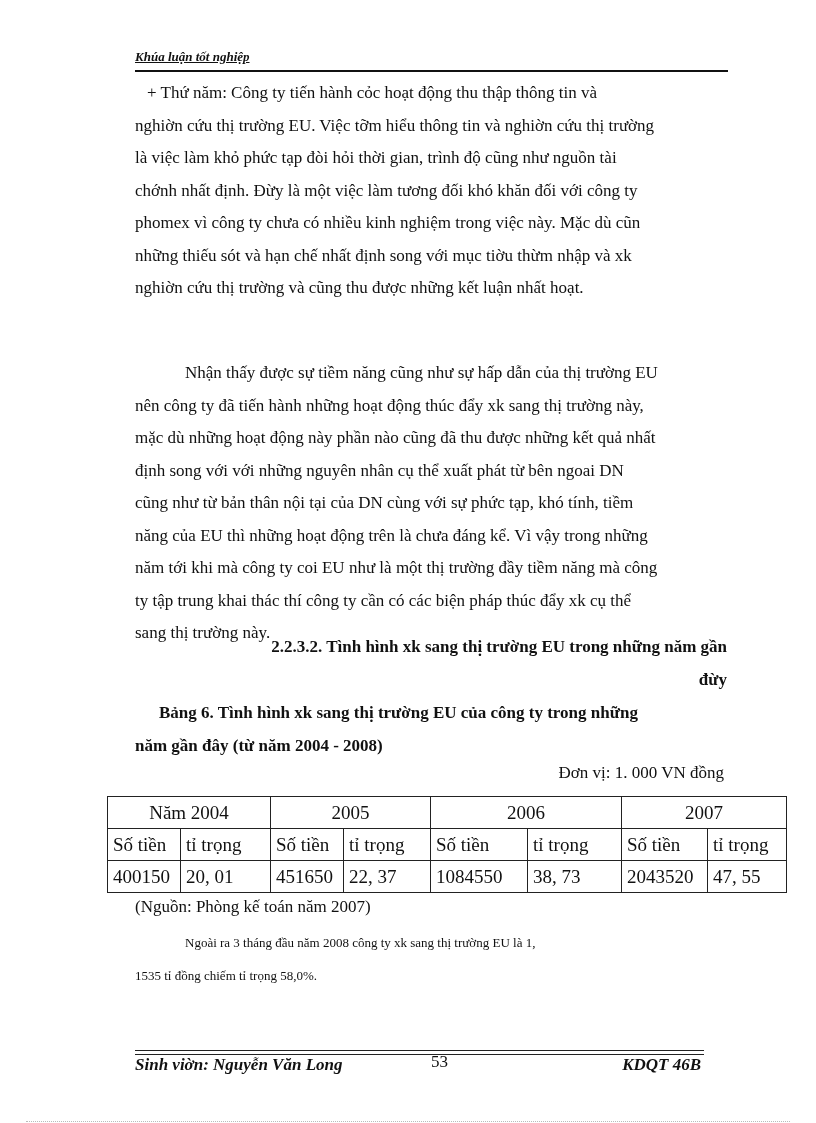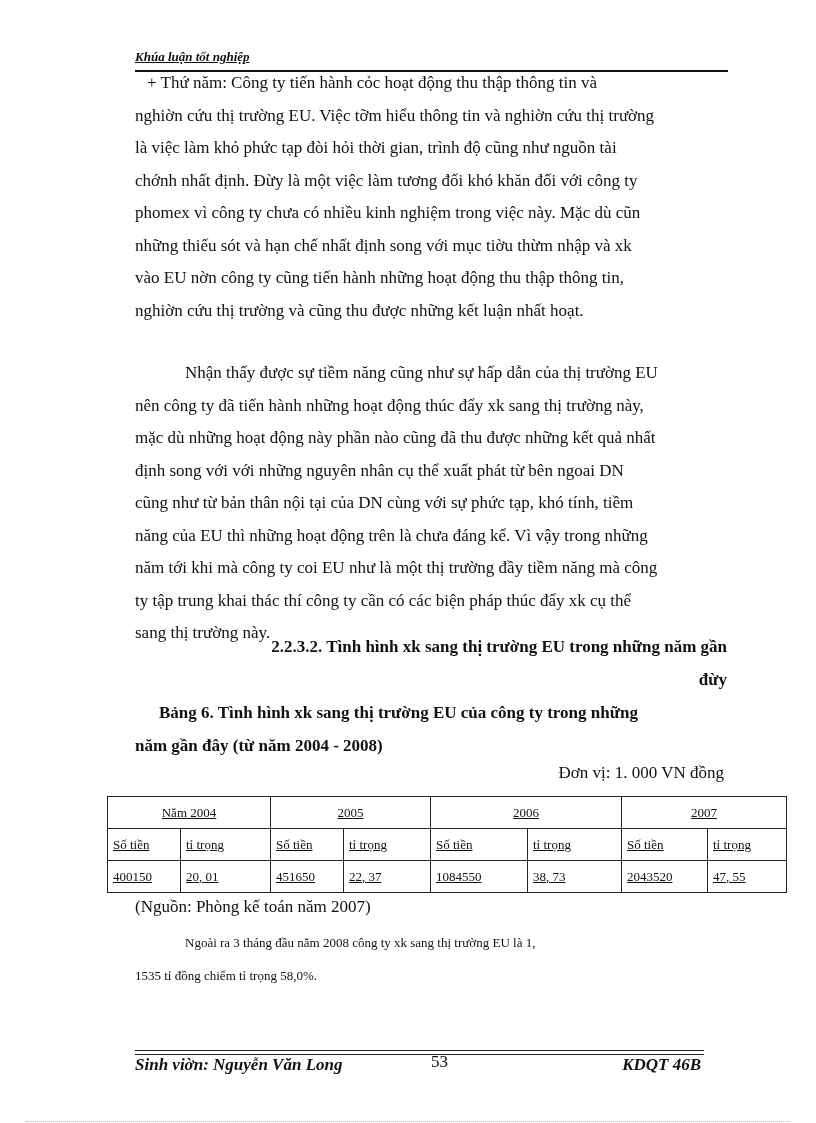--- a/index.html
+++ b/index.html
@@ -10,21 +10,21 @@
   .header-rule { position:absolute; left:135px; top:70px; width:593px; height:2px; background:#111; }
   .body-text { position:absolute; left:135px; width:592px; font-size:17px; line-height:32.5px; }
   .p { margin:0; }
   .indent1 { text-indent:12px; }
   .indent2 { text-indent:50px; }
   .bold { font-weight:bold; }
   .h-sec { text-indent:38px; }
   .h-tab { text-indent:24px; }
   .unit { position:absolute; top:763px; right:92px; font-size:17px; }
   table.data { position:absolute; left:107px; top:796px; border-collapse:collapse;
-               font-size:13px;text-decoration:underline; }
+               font-size:19px; }
   table.data td { border:1px solid #222; padding:0 5px; height:31px; }
   table.data td.c { text-align:center; }
   .source { position:absolute; left:135px; top:897px; font-size:17px; }
   .after { position:absolute; left:135px; top:927px; width:592px; font-size:13px;
            line-height:32.5px; text-align:justify; }
   .footer-rule { position:absolute; left:135px; top:1050px; width:569px; height:3px;
                  border-top:1px solid #222; border-bottom:1px solid #222; }
   .footer-left { position:absolute; left:135px; top:1055px; font-size:17px;
                  font-weight:bold; font-style:italic; }
   .footer-page { position:absolute; left:431px; top:1052px; font-size:17px; }
@@ -32,28 +32,27 @@
                   font-weight:bold; font-style:italic; }
   .bottom-dots { position:absolute; left:26px; top:1121px; width:764px; height:0;
                  border-top:1px dotted #bbb; }
 </style>
 </head>
 <body>
 
 <div class="header-title">Khúa luận tốt nghiệp</div>
 <div class="header-rule"></div>
 
-<div class="body-text" style="top:67px;">
+<div class="body-text" style="top:77px;">
   <p class="p indent1">+ Thứ năm: Công ty tiến hành cỏc hoạt động thu thập thông tin và</p>
   <p class="p">nghiờn cứu thị trường EU. Việc tỡm hiểu thông tin và nghiờn cứu thị trường</p>
   <p class="p">là việc làm khỏ phức tạp đòi hỏi thời gian, trình độ cũng như nguồn tài</p>
   <p class="p">chớnh nhất định. Đừy là một việc làm tương đối khó khăn đối với công ty</p>
   <p class="p">phomex vì công ty chưa có nhiều kinh nghiệm trong việc này. Mặc dù cũn</p>
   <p class="p">những thiếu sót và hạn chế nhất định song với mục tiờu thừm nhập và xk</p>
-  <p class="p">vào EU nờn công ty cũng tiến hành những hoạt động thu thập thông tin,</p>
   <p class="p">nghiờn cứu thị trường và cũng thu được những kết luận nhất hoạt.</p>
 </div>
 
 <div class="body-text" style="top:345px;margin-top:12px;">
   <p class="p indent2">Nhận thấy được sự tiềm năng cũng như sự hấp dẫn của thị trường EU</p>
   <p class="p">nên công ty đã tiến hành những hoạt động thúc đẩy xk sang thị trường này,</p>
   <p class="p">mặc dù những hoạt động này phần nào cũng đã thu được những kết quả nhất</p>
   <p class="p">định song với với những nguyên nhân cụ thể xuất phát từ bên ngoai DN</p>
   <p class="p">cũng như từ bản thân nội tại của DN cùng với sự phức tạp, khó tính, tiềm</p>
   <p class="p">năng của EU thì những hoạt động trên là chưa đáng kể. Vì vậy trong những</p>

